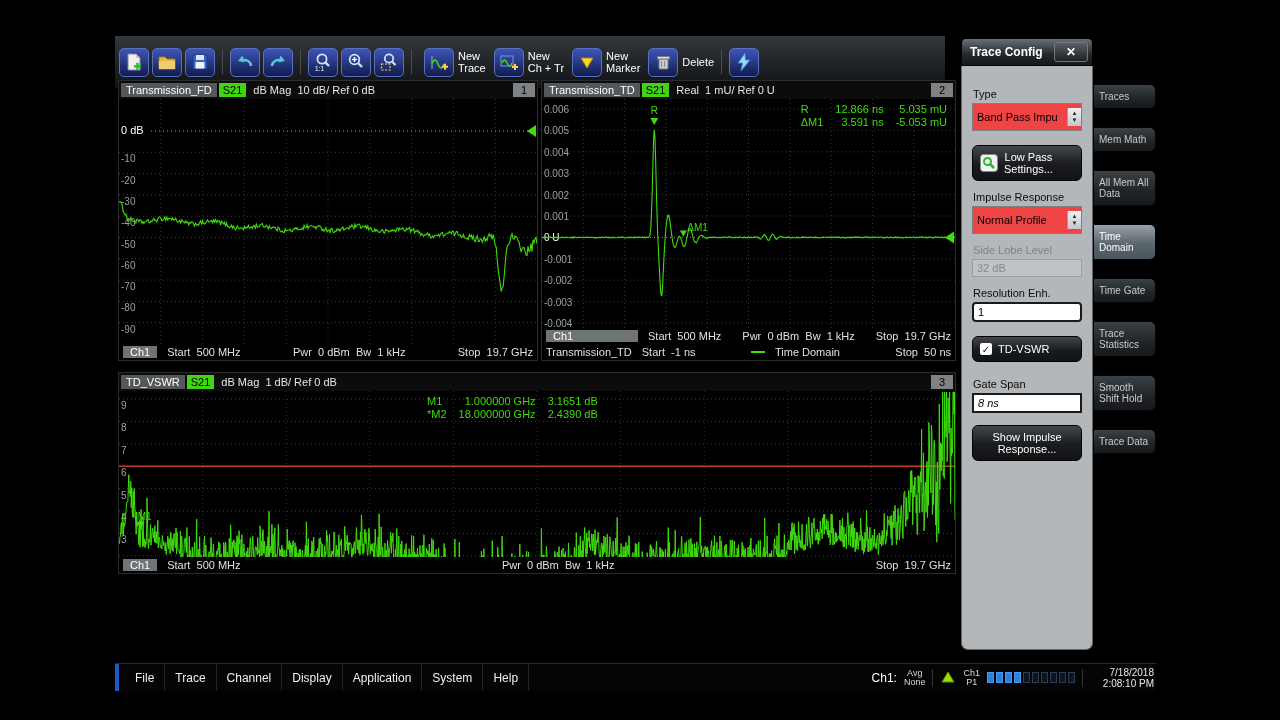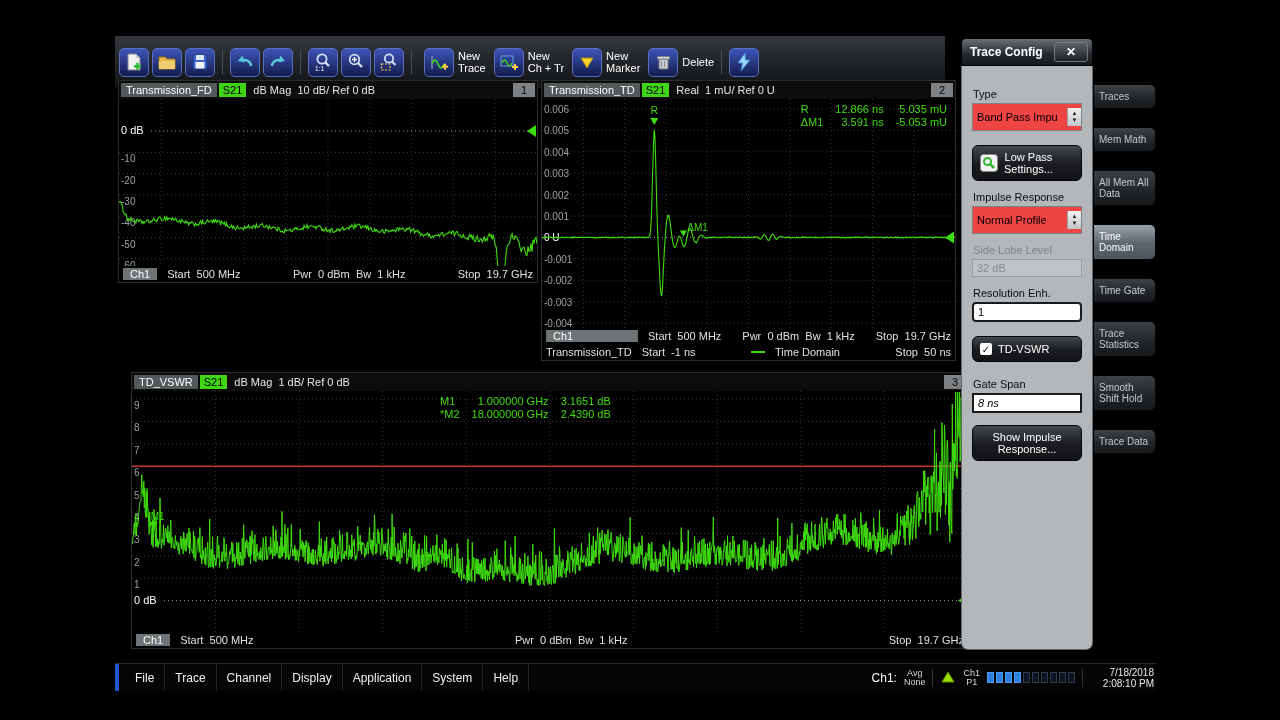--- a/index.html
+++ b/index.html
@@ -208,21 +208,21 @@
     </div>
 
     <div class="tsep"></div>
     <div class="tbtn">
       <svg width="20" height="20">
         <polygon points="11,1 4,11 8.5,11 7,19 16,8 11.5,8" fill="#9ad8ff" stroke="#3a88c8"></polygon>
       </svg>
     </div>
   </div>
 
-  <div class="chart" style="left:3px; top:44px; width:420px; height:203px;">
+  <div class="chart" style="left:3px; top:44px; width:420px; height:281px;">
     <div class="chart-header">
       <span class="tname">Transmission_FD</span>
       <span class="sparam">S21</span>
       <span class="fmt">dB Mag  10 dB/ Ref 0 dB</span>
       <span class="chnum">1</span>
     </div>
     <div class="chart-plot">
       <svg id="svg-fd" width="418" height="245">
           <line x1="41.8" y1="0" x2="41.8" y2="245" stroke="#333" stroke-dasharray="1 3"></line>
           <line x1="83.6" y1="0" x2="83.6" y2="245" stroke="#333" stroke-dasharray="1 3"></line>
@@ -336,21 +336,21 @@
       <span class="pre">Transmission_TD</span>
       <span class="pre">Start  -1 ns</span>
       <span class="spacer"></span>
       <span class="legend-dash"></span>
       <span class="pre">Time Domain</span>
       <span class="spacer"></span>
       <span class="pre">Stop  50 ns</span>
     </div>
   </div>
 
-  <div class="chart" style="left:16px; top:336px; width:838px; height:277px;">
+  <div class="chart" style="left:3px; top:336px; width:838px; height:202px;">
     <div class="chart-header">
       <span class="tname">TD_VSWR</span>
       <span class="sparam">S21</span>
       <span class="fmt">dB Mag  1 dB/ Ref 0 dB</span>
       <span class="chnum">3</span>
     </div>
     <div class="chart-plot">
       <svg id="svg-vswr" width="836" height="241">
           <line x1="83.6" y1="0" x2="83.6" y2="241" stroke="#333" stroke-dasharray="1 3"></line>
           <line x1="167.2" y1="0" x2="167.2" y2="241" stroke="#333" stroke-dasharray="1 3"></line>

